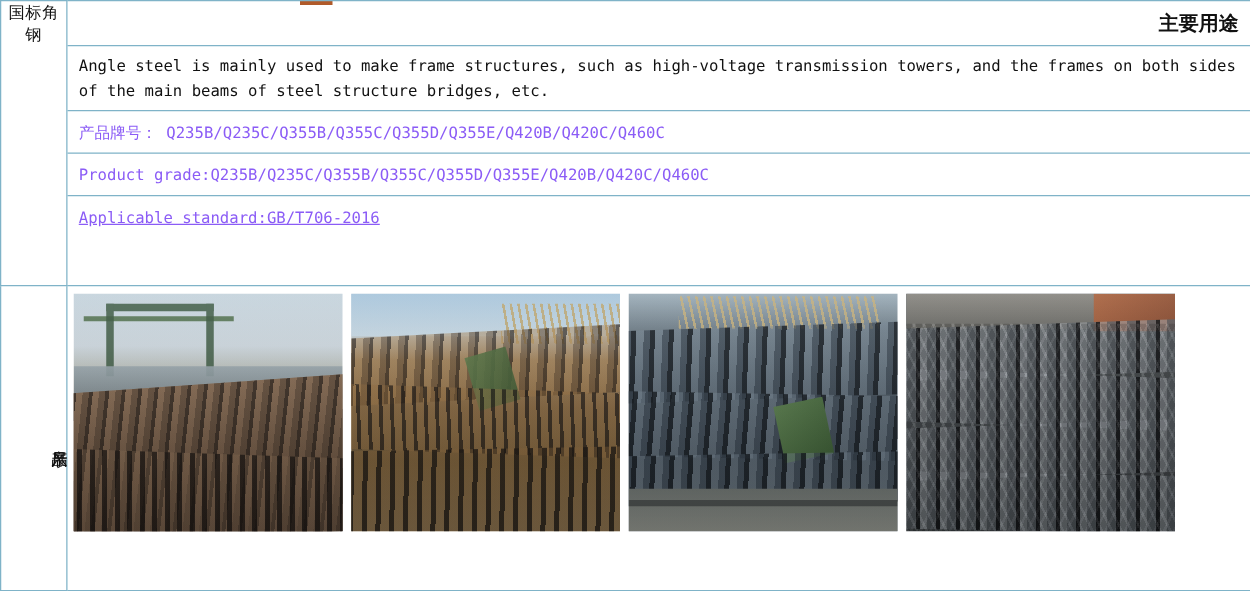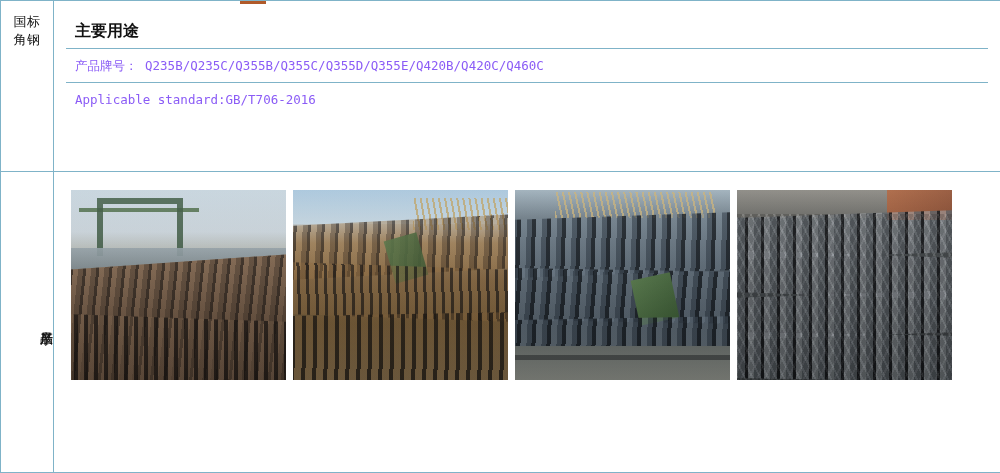--- a/index.html
+++ b/index.html
@@ -23,21 +23,21 @@
     left: 0;
     top: 0;
     width: 1000px;
     height: 473px;
     border-collapse: collapse;
     table-layout: fixed;
   }
   .table td {
     border: 1px solid #7fb3c8;
     vertical-align: top;
-    padding: 12px;
+    padding: 0;
   }
   .label-cell {
     width: 53px;
     text-align: center;
     vertical-align: middle;
     font-family: "DejaVu Sans", sans-serif;
     font-size: 13px;
     color: #111;
     background: #ffffff;
     letter-spacing: 0.5px;
@@ -59,23 +59,25 @@
   }
   .inner-table td {
     border: 1px solid #7fb3c8;
     border-left: none;
     border-right: none;
     padding: 6px 9px;
     vertical-align: middle;
   }
   .inner-table tr:first-child td {
     border-top: none;
+    text-align: right;
   }
   .inner-table tr:last-child td {
     border-bottom: none;
+    text-decoration: underline;
   }
   .heading-cn {
     font-family: "DejaVu Sans", sans-serif;
     font-size: 16px;
     font-weight: bold;
     color: #111;
     line-height: 1.45;
     padding-top: 7px;
     padding-bottom: 7px;
   }
@@ -289,22 +291,28 @@
     </colgroup>
     <tbody>
       <tr>
         <td class="label-cell">国标角钢</td>
         <td class="content-cell">
           <table class="inner-table">
             <tbody>
               <tr class="row-h-top">
                 <td class="heading-cn">主要用途</td>
               </tr>
+              <tr>
+                <td class="text-en">Angle steel is mainly used to make frame structures, such as high-voltage transmission towers, and the frames on both sides of the main beams of steel structure bridges, etc.</td>
+              </tr>
               <tr class="row-h-std">
                 <td class="text-mixed">产品牌号：  Q235B/Q235C/Q355B/Q355C/Q355D/Q355E/Q420B/Q420C/Q460C</td>
+              </tr>
+              <tr class="row-h-std">
+                <td class="text-mixed">Product grade:Q235B/Q235C/Q355B/Q355C/Q355D/Q355E/Q420B/Q420C/Q460C</td>
               </tr>
               <tr class="row-h-std">
                 <td class="text-mixed">Applicable standard:GB/T706-2016</td>
               </tr>
             </tbody>
           </table>
         </td>
       </tr>
       <tr>
         <td class="label-cell vertical">产品展示</td>

